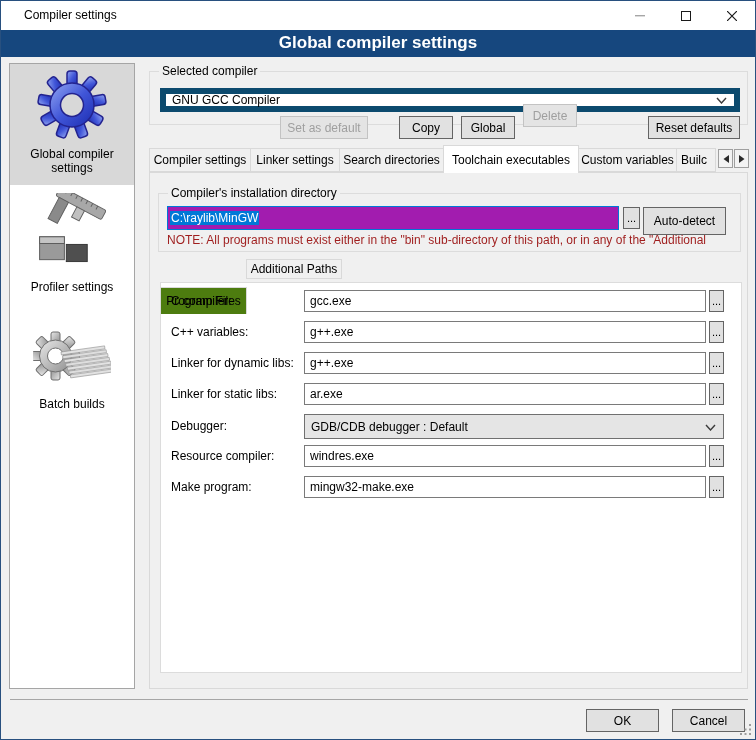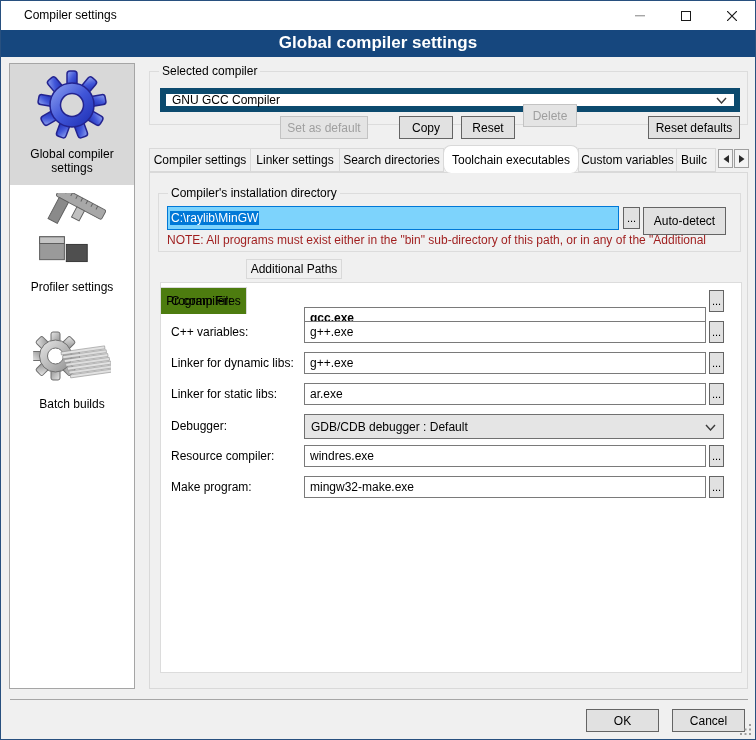--- a/index.html
+++ b/index.html
@@ -26,27 +26,27 @@
   .btn{position:absolute;background:#e1e1e1;border:1px solid #646464;box-sizing:border-box;
        display:flex;align-items:center;justify-content:center;font-size:12px;cursor:default;}
   .btn.disabled{background:#e4e4e4;border-color:#c3c3c3;color:#9f9f9f;justify-content:center;}
   .combobox{position:absolute;background:#fff;border:6px solid #0c4a6e;box-sizing:border-box;
             display:flex;align-items:center;padding:0 6px;}
   .selectbox{position:absolute;background:#e5e5e5;border:1px solid #707070;box-sizing:border-box;
              display:flex;align-items:center;padding:0 6px;}
   .chev{position:absolute;right:7px;top:50%;margin-top:-3px;}
   .textfield{position:absolute;background:#fff;border:1px solid #7a7a7a;box-sizing:border-box;
              font-family:"Liberation Sans",sans-serif;font-size:12px;padding:0 5px;outline:none;}
-  .dirfield{position:absolute;background:#7dd3fc;border:1px solid #0078d7;box-sizing:border-box;
+  .dirfield{position:absolute;background:#a21caf;border:1px solid #0078d7;box-sizing:border-box;
             display:flex;align-items:center;padding:0 2px;}
   .seltext{background:#0078d7;color:#fff;padding:0 1px;white-space:nowrap;}
   
   .tab{position:absolute;top:147px;height:24px;box-sizing:border-box;background:#f0f0f0;border:1px solid #d9d9d9;
        display:flex;align-items:center;justify-content:center;padding:0 4px;white-space:nowrap;overflow:hidden;z-index:2;}
-  .tab.active{top:144px;height:28px;background:#fff;border-bottom:none;z-index:4;border-radius:8px;}
+  .tab.active{top:144px;height:28px;background:#fff;border-bottom:none;z-index:4;}
   .tabpanel{position:absolute;left:148px;top:171px;width:599px;height:517px;background:#f0f0f0;
             border:1px solid #d9d9d9;box-sizing:border-box;z-index:1;}
   .itab{position:absolute;top:258px;height:20px;box-sizing:border-box;background:#f0f0f0;border:1px solid #d9d9d9;
         display:flex;align-items:center;justify-content:center;padding:0 4px;white-space:nowrap;z-index:3;}
   .itab.active{top:249px;height:27px;background:#4d7c0f;border-bottom:none;z-index:5;margin-top:37px;}
   .ipanel{position:absolute;left:159px;top:281px;width:582px;height:391px;background:#fff;
           border:1px solid #dcdcdc;box-sizing:border-box;z-index:2;}
   .tabarrow{position:absolute;top:148px;width:15px;height:19px;background:#f3f3f3;border:1px solid #9f9f9f;
             box-sizing:border-box;display:flex;align-items:center;justify-content:center;z-index:3;}
   
@@ -167,21 +167,21 @@
           <polyline points="1,1 5.5,6 10,1" fill="none" stroke="#3c3c3c" stroke-width="1.4"></polyline>
         </svg>
     </div>
     <div class="btn disabled" style="left:130px;top:44px;width:88px;height:23px;">
         <span>Set as default</span>
       </div>
     <div class="btn" style="left:249px;top:44px;width:54px;height:23px;">
         <span>Copy</span>
       </div>
     <div class="btn" style="left:311px;top:44px;width:54px;height:23px;">
-        <span>Reset</span>
+        <span>Global</span>
       </div>
     <div class="btn disabled" style="left:373px;top:32px;width:54px;height:23px;">
         <span>Delete</span>
       </div>
     <div class="btn" style="left:498px;top:44px;width:92px;height:23px;">
         <span>Reset defaults</span>
       </div>
   </div>
 
   <div class="tabpanel"></div>
@@ -230,21 +230,21 @@
 
   <div class="itab active" style="left:159px;width:87px;">
       <span>Program Files</span>
     </div>
   <div class="itab" style="left:245px;width:96px;">
       <span>Additional Paths</span>
     </div>
   <div class="ipanel"></div>
 
   <span class="rowlabel" style="top:289px;">C compiler:</span>
-  <input class="textfield rowinput" style="top: 306px; font-weight: bold;" value="gcc.exe">
+  <input class="textfield rowinput" style="top: 289px;" value="gcc.exe">
   <div class="btn rowbrowse" style="top:289px;">
       <span>...</span>
     </div>
 
   <span class="rowlabel" style="top:320px;">C++ variables:</span>
   <input class="textfield rowinput" style="top: 320px;" value="g++.exe">
   <div class="btn rowbrowse" style="top:320px;">
       <span>...</span>
     </div>
 

